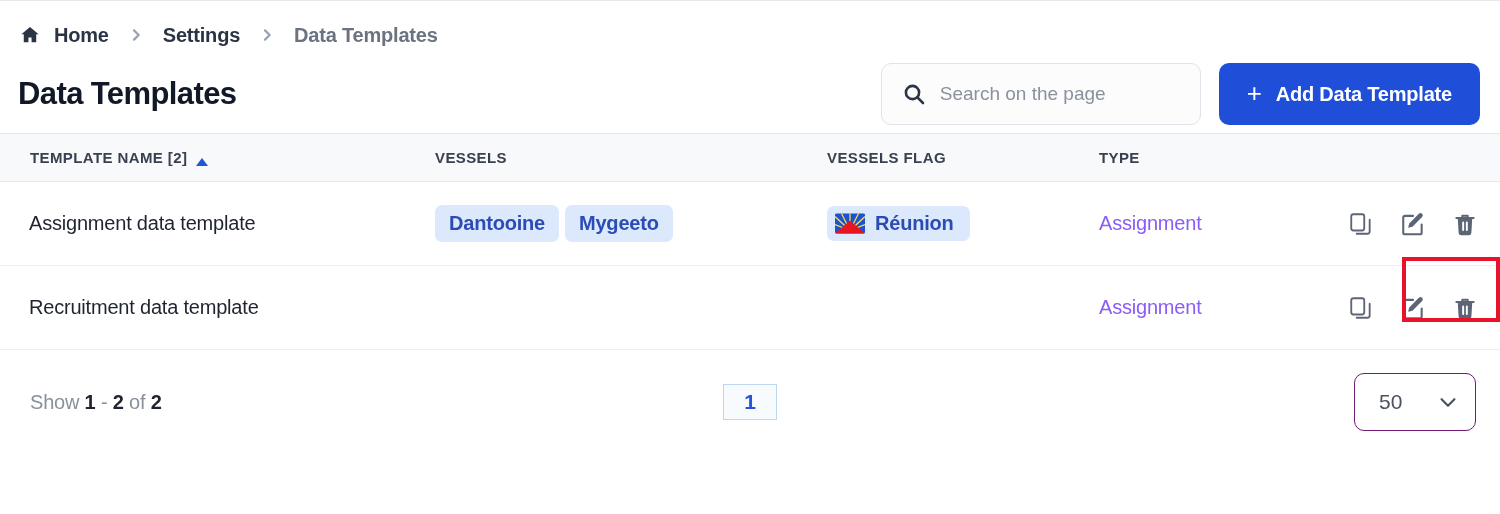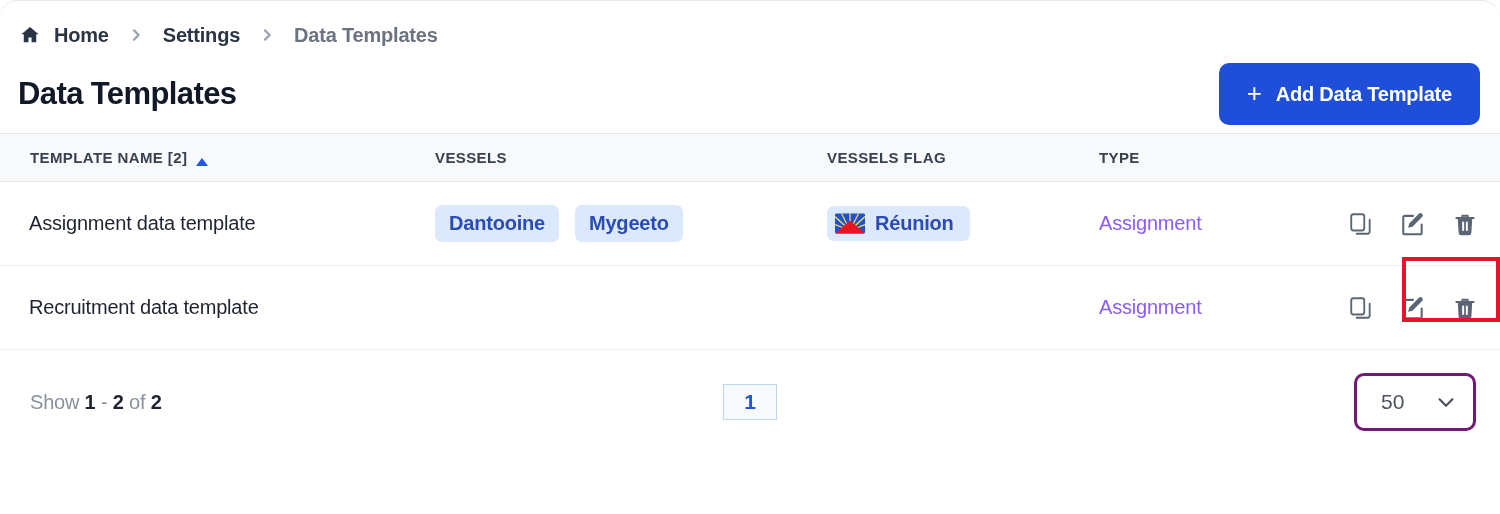--- a/index.html
+++ b/index.html
@@ -11,21 +11,20 @@
     font-family: "Liberation Sans", sans-serif;
     overflow: hidden;
   }
 
   .page {
     position: relative;
     width: 1500px;
     height: 514px;
     background: #ffffff;
     border-top: 1px solid #e6e8ec;
-    border-radius: 18px;
   }
 
   
   .breadcrumb {
     display: flex;
     align-items: center;
     gap: 10px;
     padding: 26px 0 0 18px;
     height: 42px;
   }
@@ -165,21 +164,21 @@
   .table td {
     padding: 0 10px;
     height: 84px;
     vertical-align: middle;
     font-size: 20px;
     color: #1f2430;
   }
   td.cell-name { padding-left: 29px; letter-spacing: -0.2px; }
   td.cell-type { color: #8b5cf6; letter-spacing: -0.2px; }
 
-  .chips { display: flex; align-items: center; gap: 16px; flex-wrap: wrap; }
+  .chips { display: flex; align-items: center; gap: 6px; flex-wrap: wrap; }
   .chip {
     display: inline-flex;
     align-items: center;
     gap: 10px;
     background: #dce8fc;
     color: #2b4bb5;
     border-radius: 7px;
     padding: 7px 14px;
     font-size: 20px;
     font-weight: 700;
@@ -263,21 +262,21 @@
 
   .page-size {
     margin-left: auto;
     display: flex;
     align-items: center;
     justify-content: space-between;
     gap: 24px;
     width: 122px;
     height: 58px;
     padding: 0 16px 0 24px;
-    border: 3px solid #701a75;
+    border: 1px solid #701a75;
     border-radius: 10px;
     background: #ffffff;
     cursor: pointer;
   }
   .page-size-value { font-size: 21px; color: #4b5360; }
   .chevron { color: #4b5360; display: flex; }
 </style>
 </head>
 <body>
 
@@ -301,20 +300,29 @@
           <polyline points="9 5 16 12 9 19"></polyline>
         </svg>
     </span>
     <span class="crumb crumb-current">Data Templates</span>
   </nav>
 
   <div class="title-row">
     <h1 class="page-title">Data Templates</h1>
 
     <div class="title-actions">
+      <div class="search-box">
+        <span class="search-icon">
+          <svg width="24" height="24" viewBox="0 0 24 24" fill="none" stroke="currentColor" stroke-width="2.6" stroke-linecap="round">
+              <circle cx="10.5" cy="10.5" r="6.6"></circle>
+              <line x1="15.6" y1="15.6" x2="21" y2="21"></line>
+            </svg>
+        </span>
+        <input class="search-input" type="text" placeholder="Search on the page" style="">
+      </div>
 
       <button class="add-btn">
         <span class="plus-icon">+</span>
         <span>Add Data Template</span>
       </button>
     </div>
   </div>
 
   <table class="table">
     <thead>

